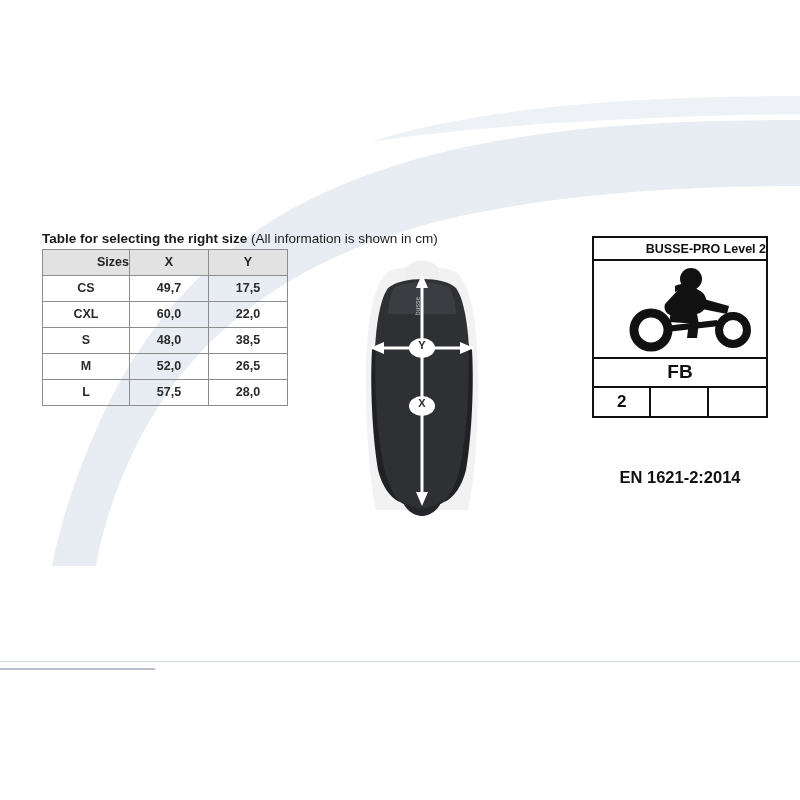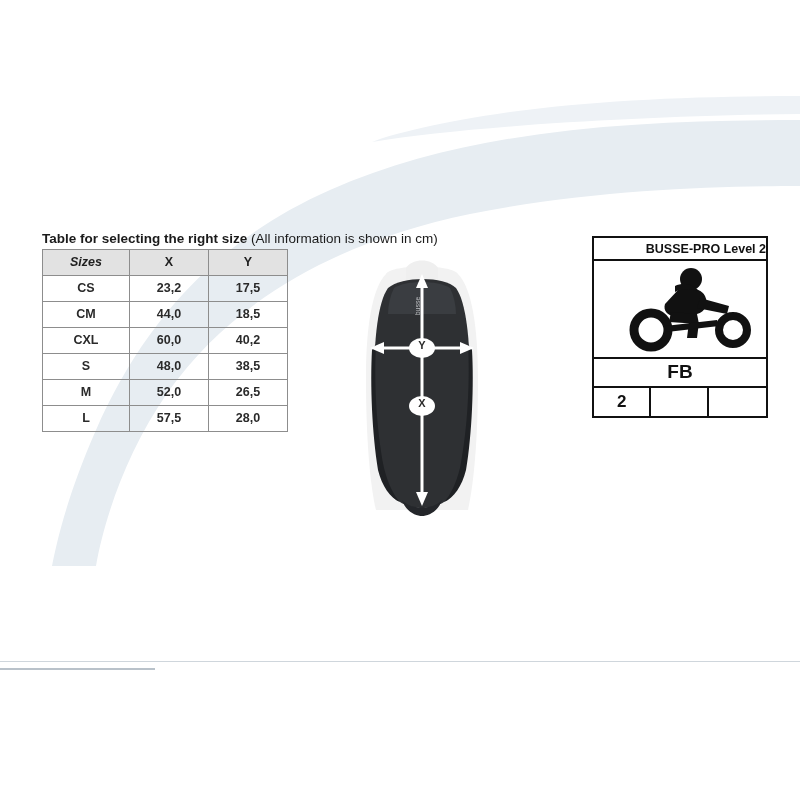--- a/index.html
+++ b/index.html
@@ -88,21 +88,21 @@
     font-weight: bold;
     font-size: 12.5px;
     color: #1f1f1f;
   }
   table.size-table th.c-size,
   table.size-table td.c-size { width: 86px; }
   table.size-table th.c-x,
   table.size-table td.c-x { width: 78px; }
   table.size-table th.c-y,
   table.size-table td.c-y { width: 78px; }
-  table.size-table thead th.c-size { text-align: center; font-style: italic; }
+  table.size-table thead th.c-size { text-align: right; }
 
   
   .product-figure {
     position: absolute;
     left: 332px;
     top: 258px;
     width: 180px;
     height: 270px;
   }
   .product-figure svg { display: block; }
@@ -191,32 +191,27 @@
       <thead>
         <tr>
           <th class="c-size">Sizes</th>
           <th class="c-x">X</th>
           <th class="c-y">Y</th>
         </tr>
       </thead>
       <tbody>
         <tr>
           <td class="c-size">CS</td>
-          <td class="c-x">23,2</td>
+          <td class="c-x">49,7</td>
           <td class="c-y">17,5</td>
-        </tr>
-        <tr>
-          <td class="c-size">CM</td>
-          <td class="c-x">44,0</td>
-          <td class="c-y">18,5</td>
         </tr>
         <tr>
           <td class="c-size">CXL</td>
           <td class="c-x">60,0</td>
-          <td class="c-y">40,2</td>
+          <td class="c-y">22,0</td>
         </tr>
         <tr>
           <td class="c-size">S</td>
           <td class="c-x">48,0</td>
           <td class="c-y">38,5</td>
         </tr>
         <tr>
           <td class="c-size">M</td>
           <td class="c-x">52,0</td>
           <td class="c-y">26,5</td>
@@ -289,14 +284,15 @@
       </svg>
     </div>
     <div class="cert-row-fb">FB</div>
     <div class="cert-row-level">
       <div class="cell">2</div>
       <div class="cell"></div>
       <div class="cell"></div>
     </div>
   </div>
 
+  <div class="cert-norm">EN 1621-2:2014</div>
 
 </div>
 
 </body></html>

